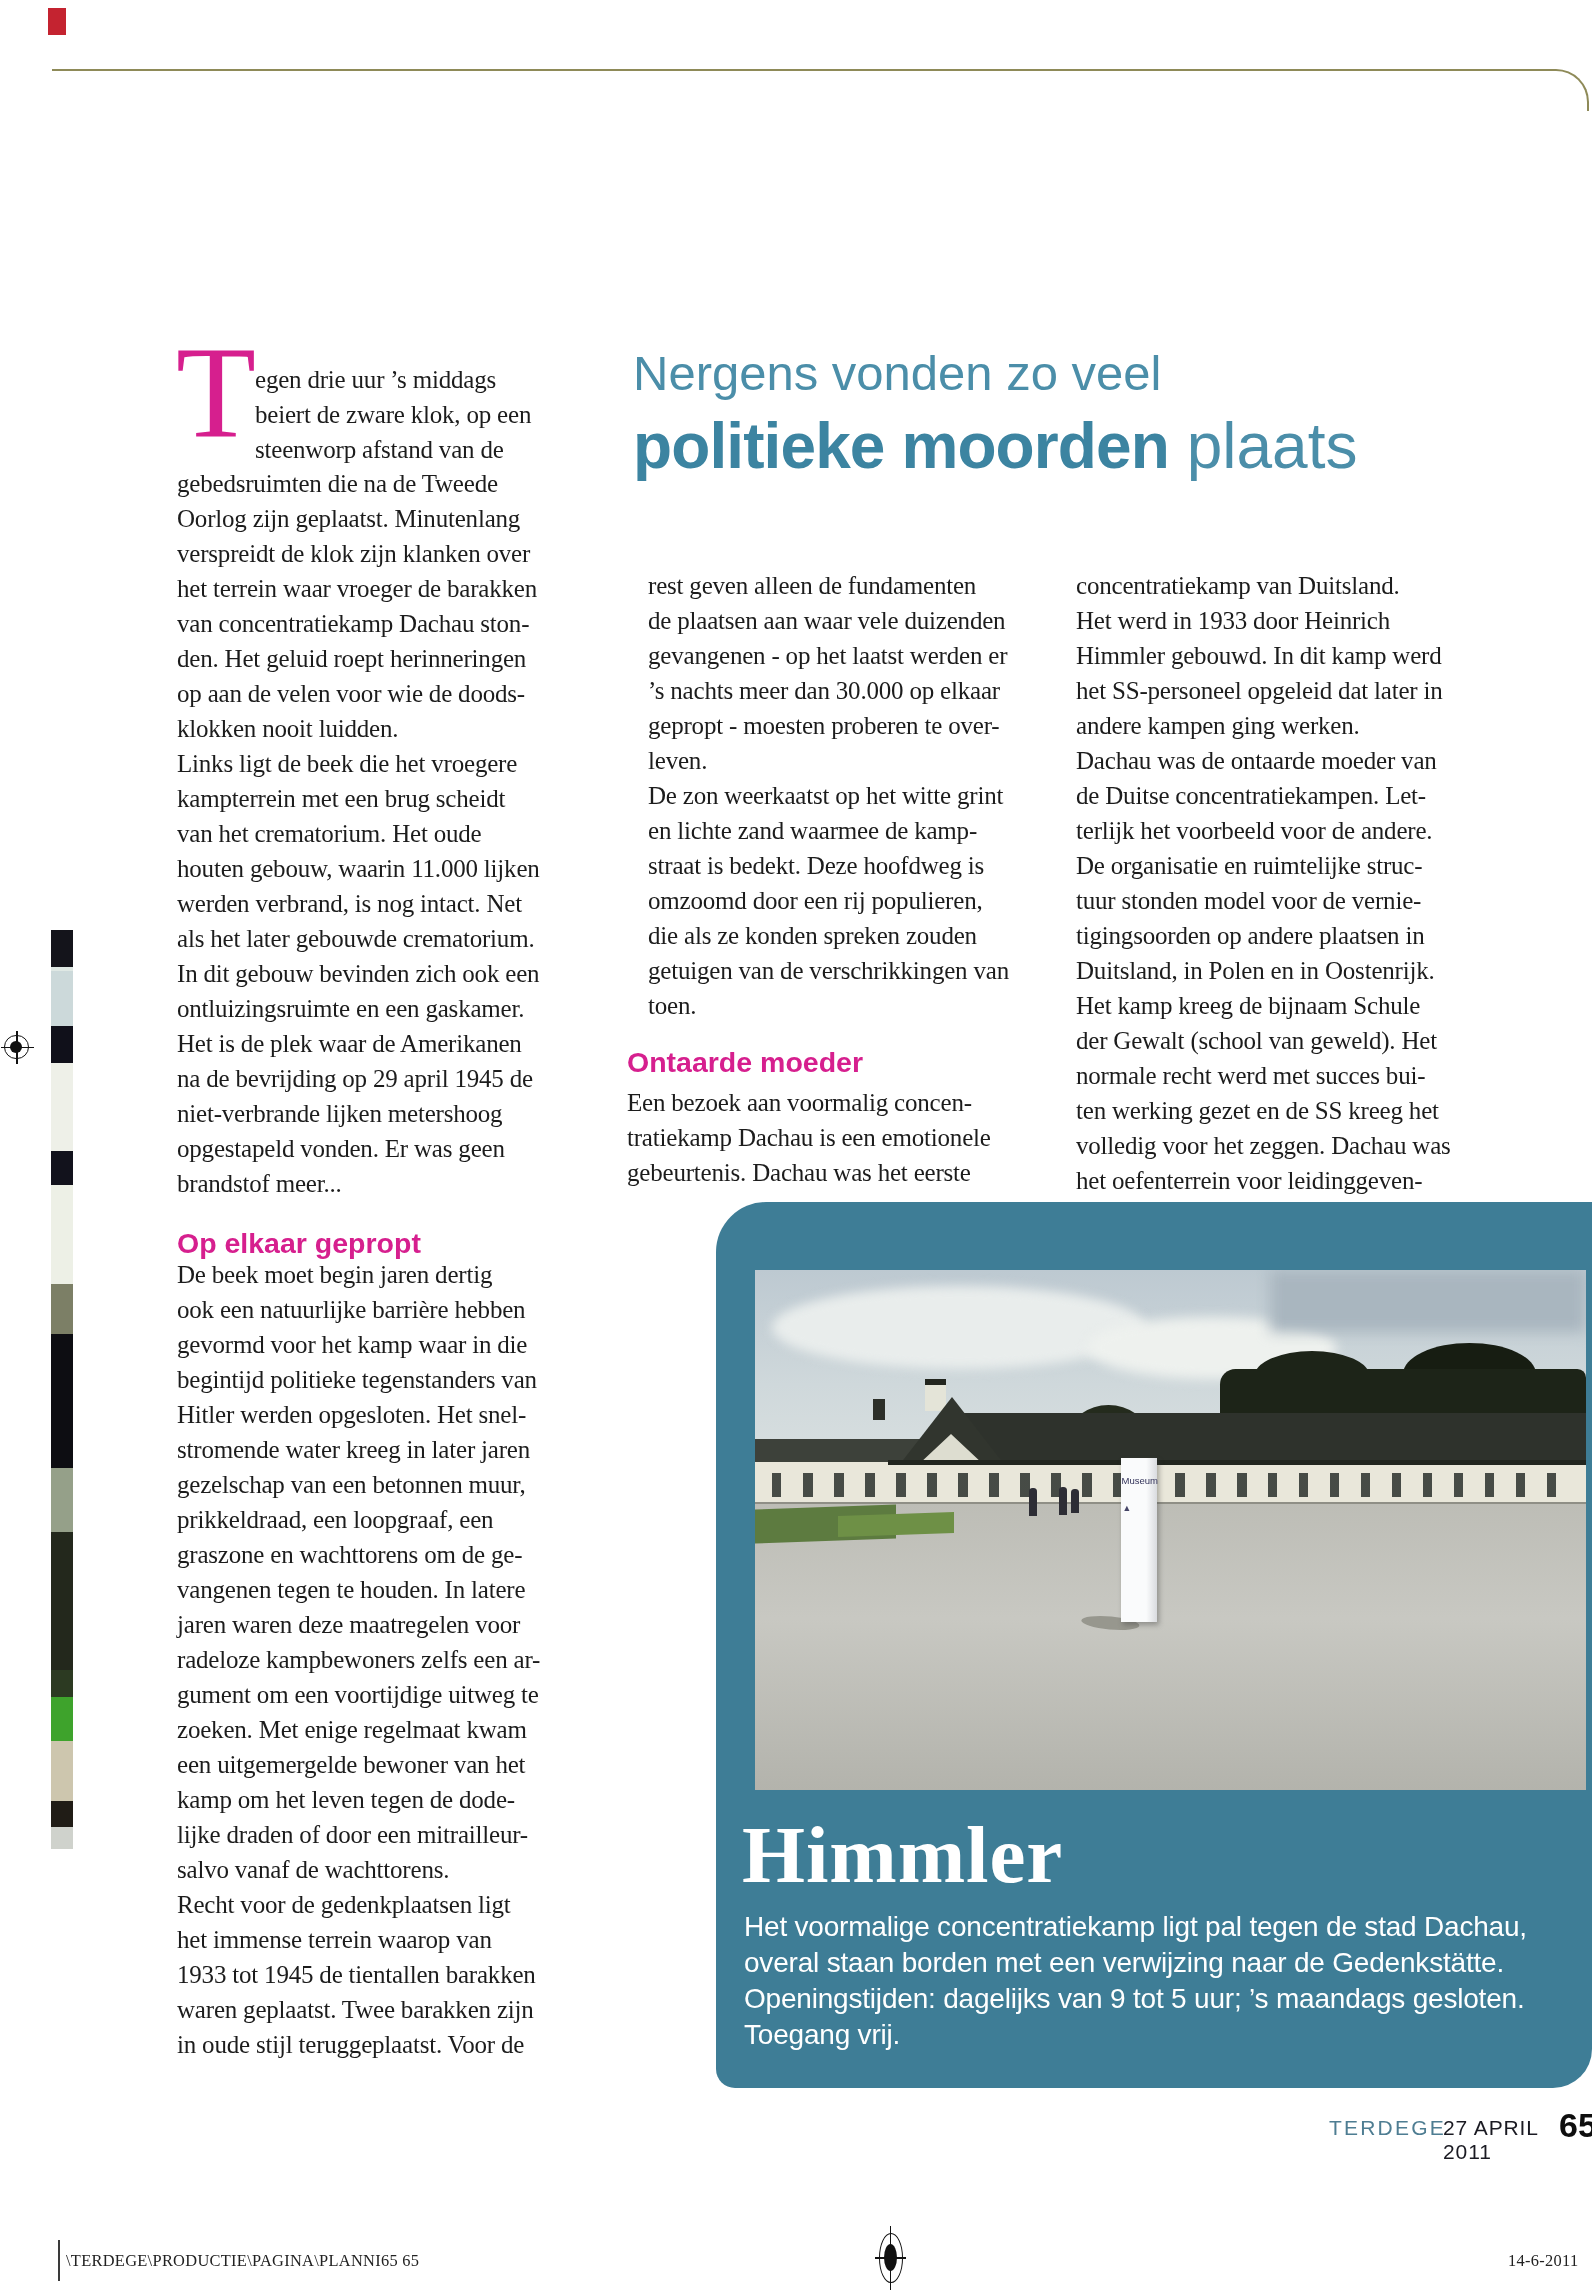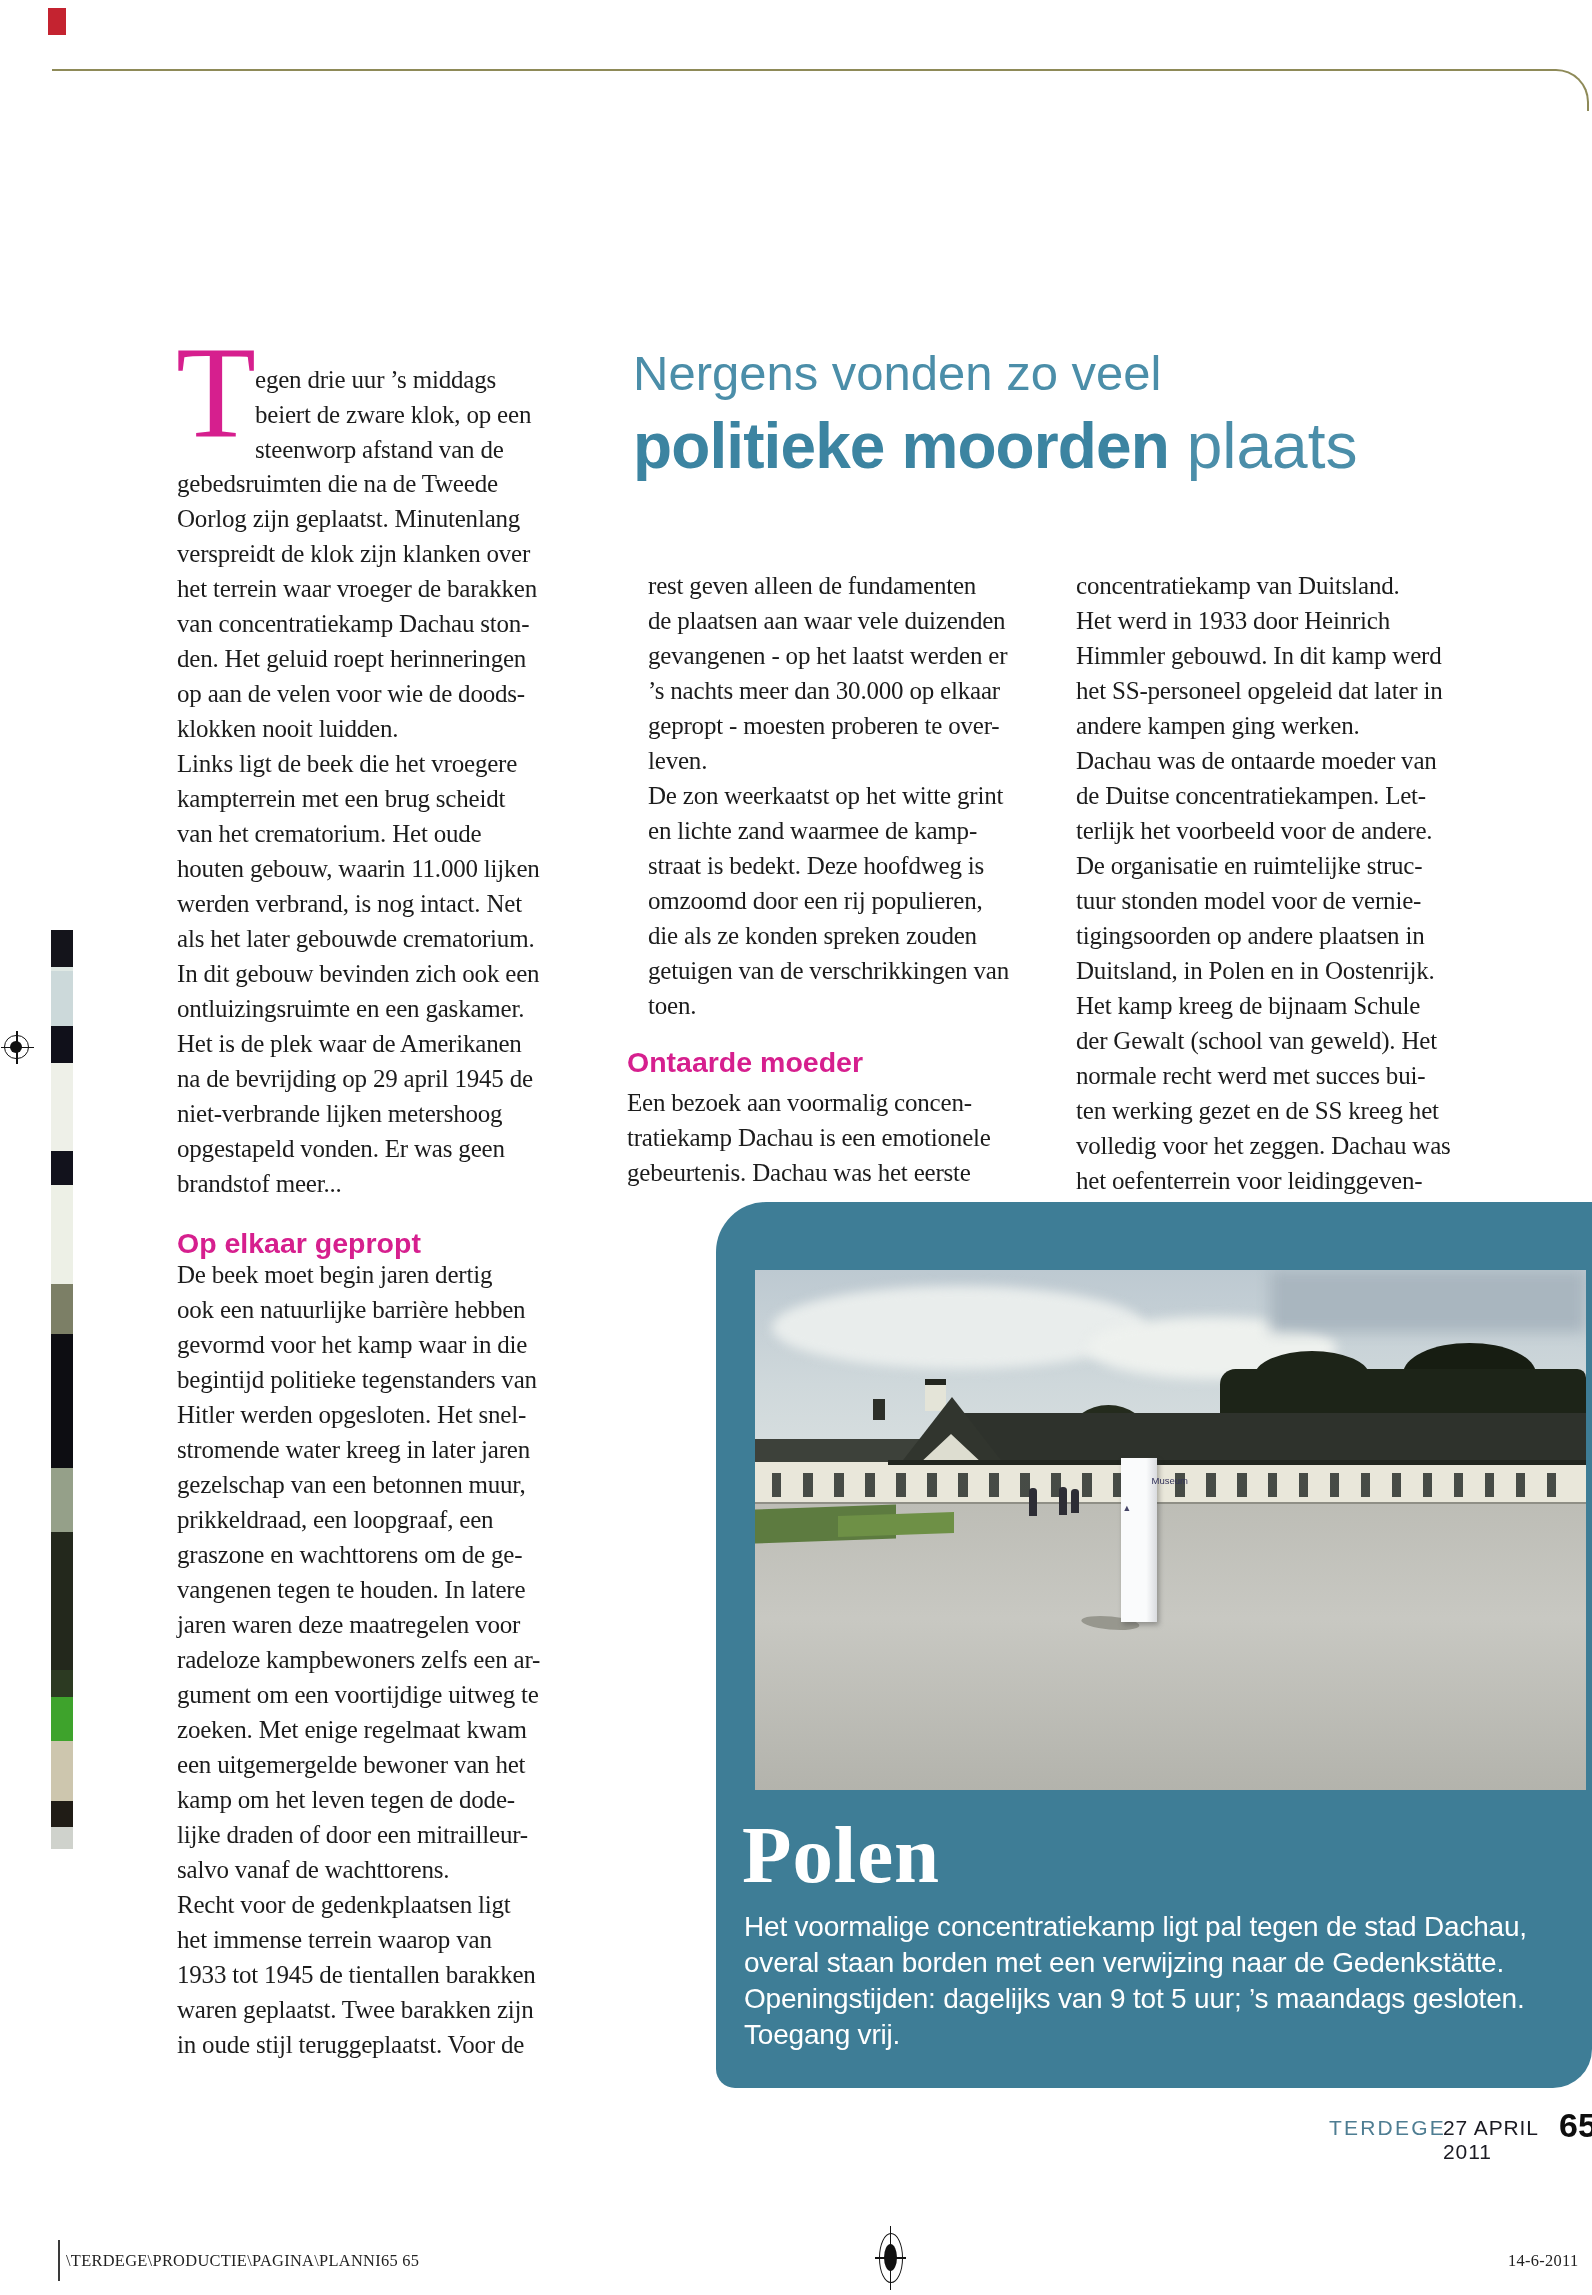--- a/index.html
+++ b/index.html
@@ -49,21 +49,21 @@
   #eaves{left:16%;top:36.6%;width:84%;height:4.3px;background:#22261f;}
   #windows{left:2%;top:39%;width:96%;height:4.6%;
            background:repeating-linear-gradient(90deg,rgba(42,48,44,0.85) 0 9.5px,rgba(0,0,0,0) 9.5px 31px);}
   #ground{left:0;top:45%;width:100%;height:55%;background:linear-gradient(#bdbdb6,#c8c8c2 40%,#b3b3ac);}
   #ground-line{left:0;top:44.6%;width:100%;height:3.5px;background:#8f8f86;}
   #grass{left:0;top:45.5%;width:17%;height:6.5%;background:#5d7b40;transform:skewY(-2deg);}
   #grass2{left:10%;top:47%;width:14%;height:4%;background:#6e9046;transform:skewY(-2deg);}
   #pillar{left:44.1%;top:36.2%;width:4.3%;height:31.4%;
           background:linear-gradient(90deg,#fafbfc 0 70%,#d9dbdf);box-shadow:1.7px 2.6px 5.2px rgba(60,60,60,0.4);}
   #pillar-label{position:absolute;left:0;top:10%;width:100%;text-align:center;
-                font-family:"Liberation Sans",sans-serif;font-size:9.5px;color:#33335a;padding-left:30px;}
+                font-family:"Liberation Sans",sans-serif;font-size:9.5px;color:#33335a;}
   #pillar-arrow{position:absolute;left:8%;top:26%;width:100%;
                 font-size:10.4px;color:#444466;}
   #pillar-shadow{left:39.5%;top:66.5%;width:6.5%;height:2.6%;background:#97978e;
                  transform:skewX(55deg);border-radius:50%;}
   .person{width:7.8px;height:28px;background:#2d2d35;border-radius:3.5px 3.5px 0 0;}
   
   .footer-mag{font-family:"Liberation Sans",sans-serif;font-size:21px;letter-spacing:2.2px;color:#4e7d92;}
   .footer-date{font-family:"Liberation Sans",sans-serif;font-size:21px;letter-spacing:0.9px;color:#1a1a22;}
   .footer-page{font-family:"Liberation Sans",sans-serif;font-size:34px;font-weight:bold;color:#0e0e0e;}
   .prod{font-family:"Liberation Serif",serif;font-size:16.4px;color:#222222;letter-spacing:0.3px;}
@@ -211,21 +211,21 @@
     <div class="ph person" style="left:33%;top:42%;"></div>
     <div class="ph person" style="left:36.6%;top:41.8%;"></div>
     <div class="ph person" style="left:38%;top:42.2%;height:24px;"></div>
     <div class="ph" id="pillar-shadow"></div>
     <div class="ph" id="pillar">
       <div id="pillar-label">Museum</div>
       <div id="pillar-arrow">▴</div>
     </div>
   </div>
 
-  <div class="abs" id="dachau-title">Polen</div>
+  <div class="abs" id="dachau-title">Himmler</div>
   <div class="abs" id="infobox-caption">Het voormalige concentratiekamp ligt pal tegen de stad Dachau,
 overal staan borden met een verwijzing naar de Gedenkstätte.
 Openingstijden: dagelijks van 9 tot 5 uur; ’s maandags gesloten.
 Toegang vrij.</div>
 
   <div class="abs footer-mag" style="left:1329px;top:2116px;">TERDEGE</div>
   <div class="abs footer-date" style="left:1443px;top:2116px;">27 APRIL 2011</div>
   <div class="abs footer-page" style="left:1559px;top:2106px;">65</div>
 
   <div class="abs" id="corner-tick"></div>

